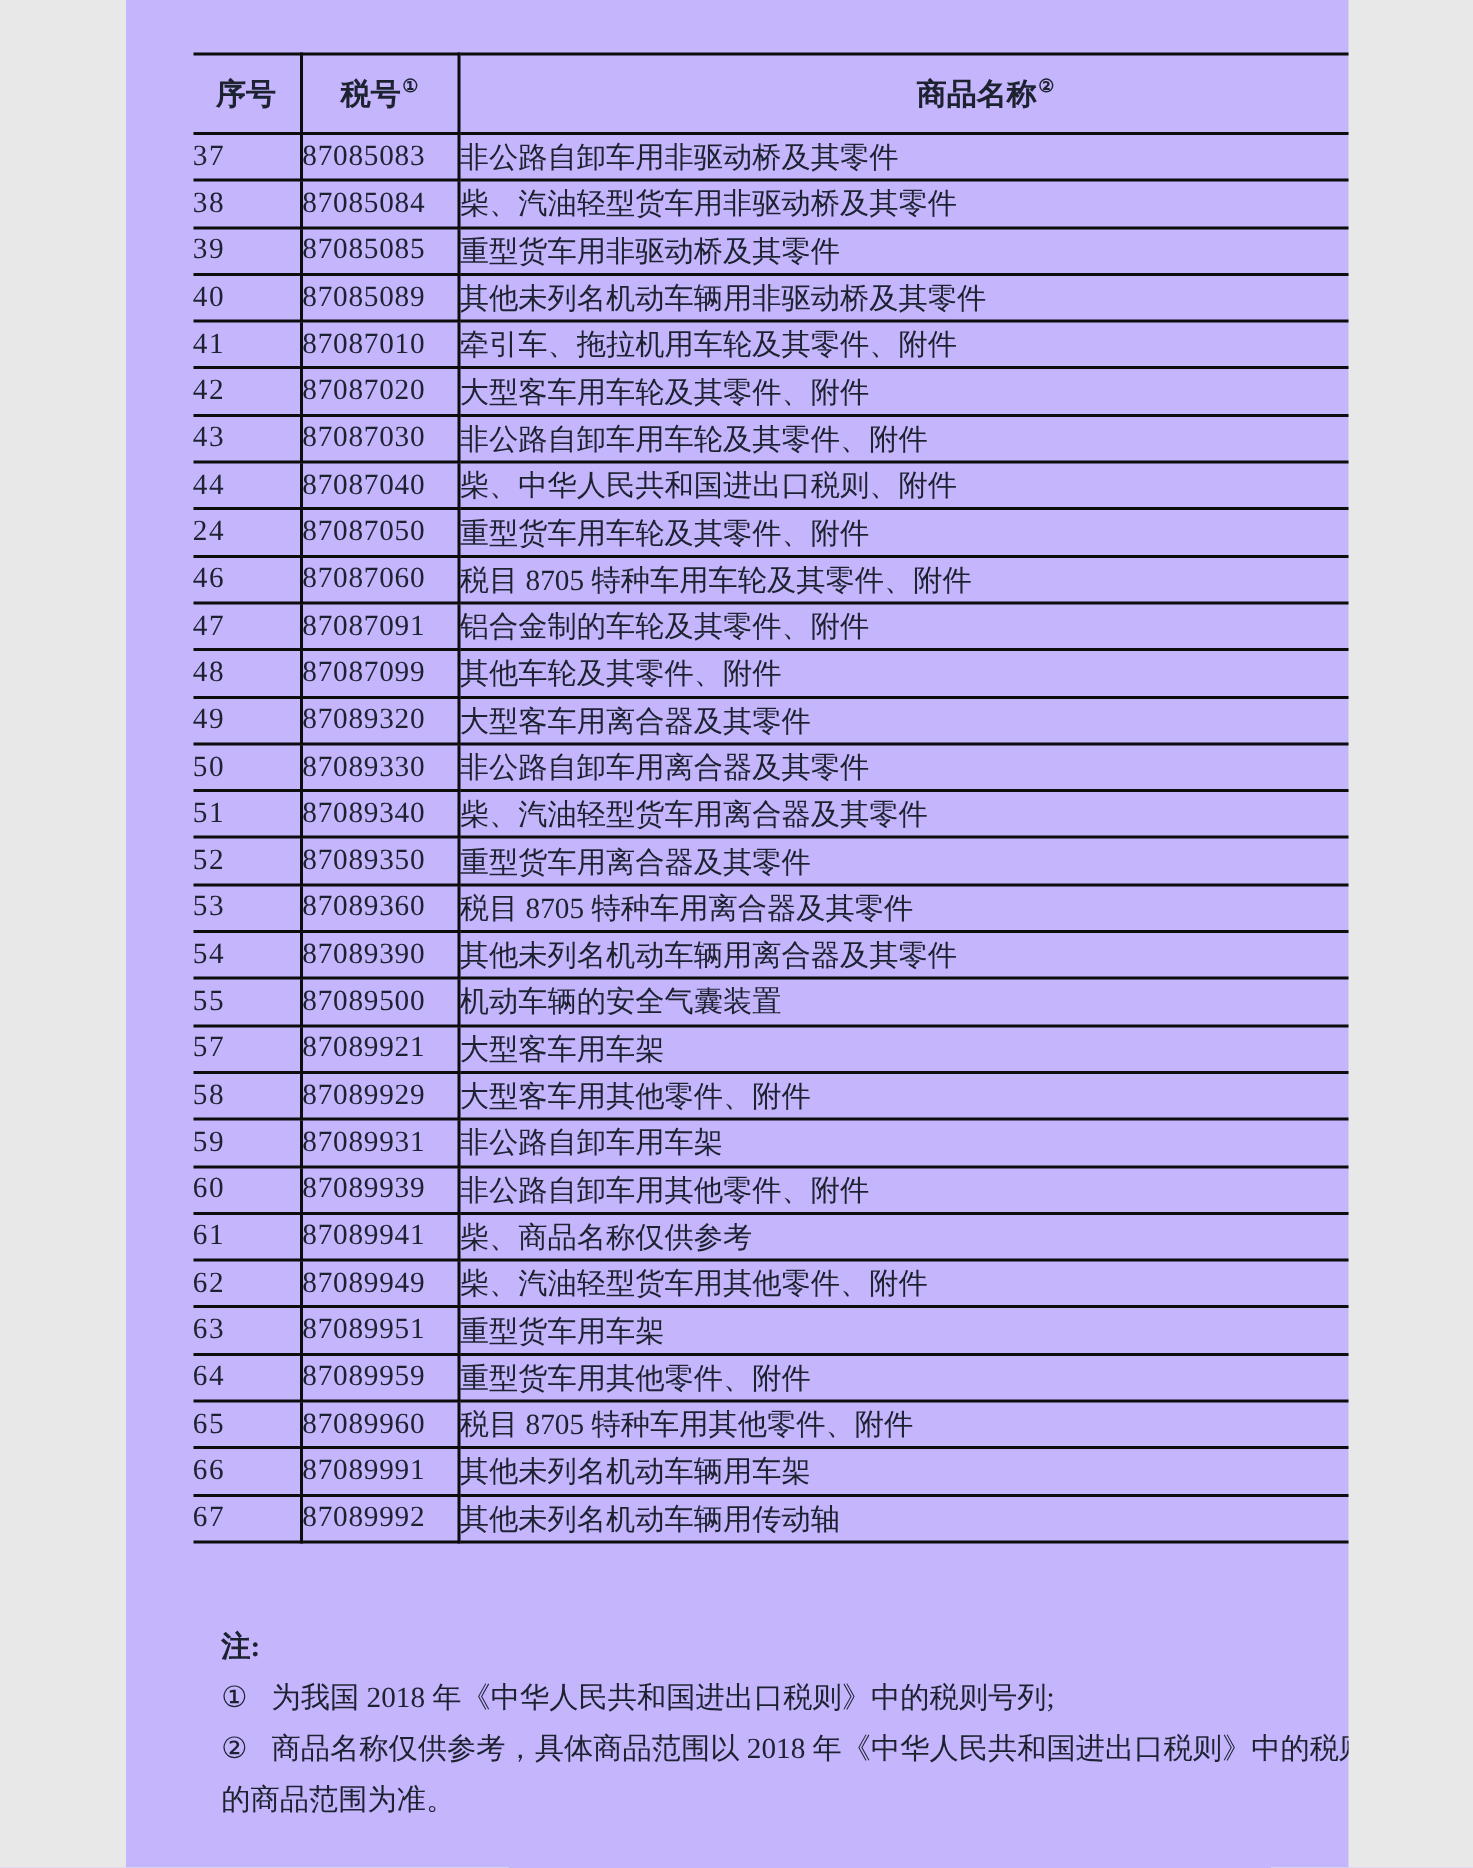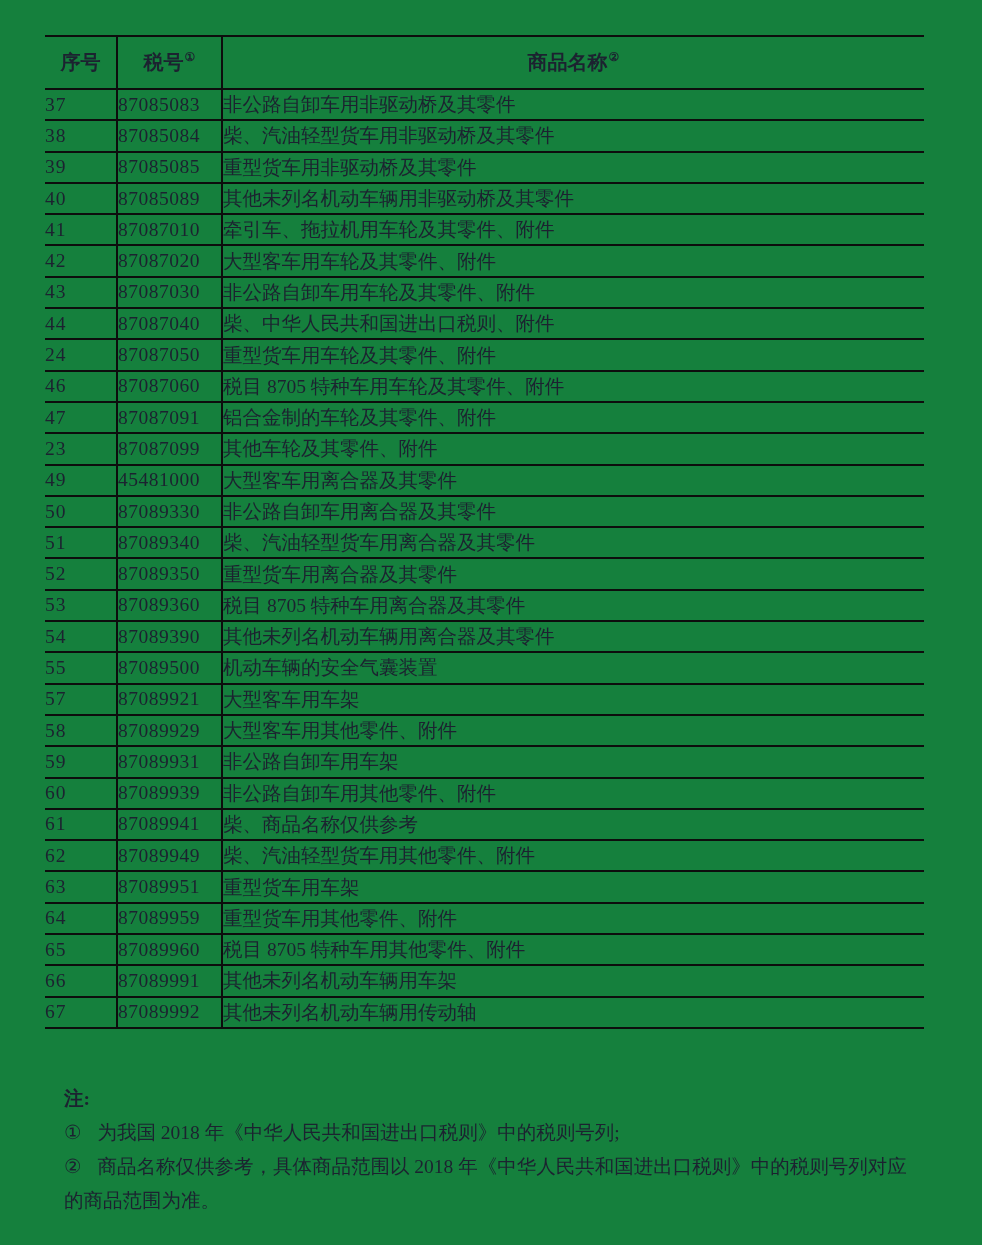--- a/index.html
+++ b/index.html
@@ -1,24 +1,25 @@
 <!DOCTYPE html>
 <html><head>
 <meta charset="utf-8">
 <style>
   html, body { margin: 0; padding: 0; background: #e8e8e8; }
   .page {
     position: relative;
-    width: 982px;
+    width: 790px;
     height: 1245px;
     margin: 0 auto;
-    background: #15803d;
+    background: #c4b5fd;
     font-family: "Liberation Serif", "DejaVu Serif", serif;
     color: #1c2230;
     overflow: hidden;
+    padding-left: 25px;
   }
   table.tariff {
     position: absolute;
     left: 45px;
     top: 35px;
     width: 879px;
     border-collapse: collapse;
     table-layout: fixed;
     font-size: 19.5px;
   }
@@ -135,27 +136,27 @@
       <td class="sep cell-no">46</td>
       <td class="sep cell-code">87087060</td>
       <td class="cell-name">税目 8705 特种车用车轮及其零件、附件</td>
     </tr>
         <tr>
       <td class="sep cell-no">47</td>
       <td class="sep cell-code">87087091</td>
       <td class="cell-name">铝合金制的车轮及其零件、附件</td>
     </tr>
         <tr>
-      <td class="sep cell-no">23</td>
+      <td class="sep cell-no">48</td>
       <td class="sep cell-code">87087099</td>
       <td class="cell-name">其他车轮及其零件、附件</td>
     </tr>
         <tr>
       <td class="sep cell-no">49</td>
-      <td class="sep cell-code">45481000</td>
+      <td class="sep cell-code">87089320</td>
       <td class="cell-name">大型客车用离合器及其零件</td>
     </tr>
         <tr>
       <td class="sep cell-no">50</td>
       <td class="sep cell-code">87089330</td>
       <td class="cell-name">非公路自卸车用离合器及其零件</td>
     </tr>
         <tr>
       <td class="sep cell-no">51</td>
       <td class="sep cell-code">87089340</td>

